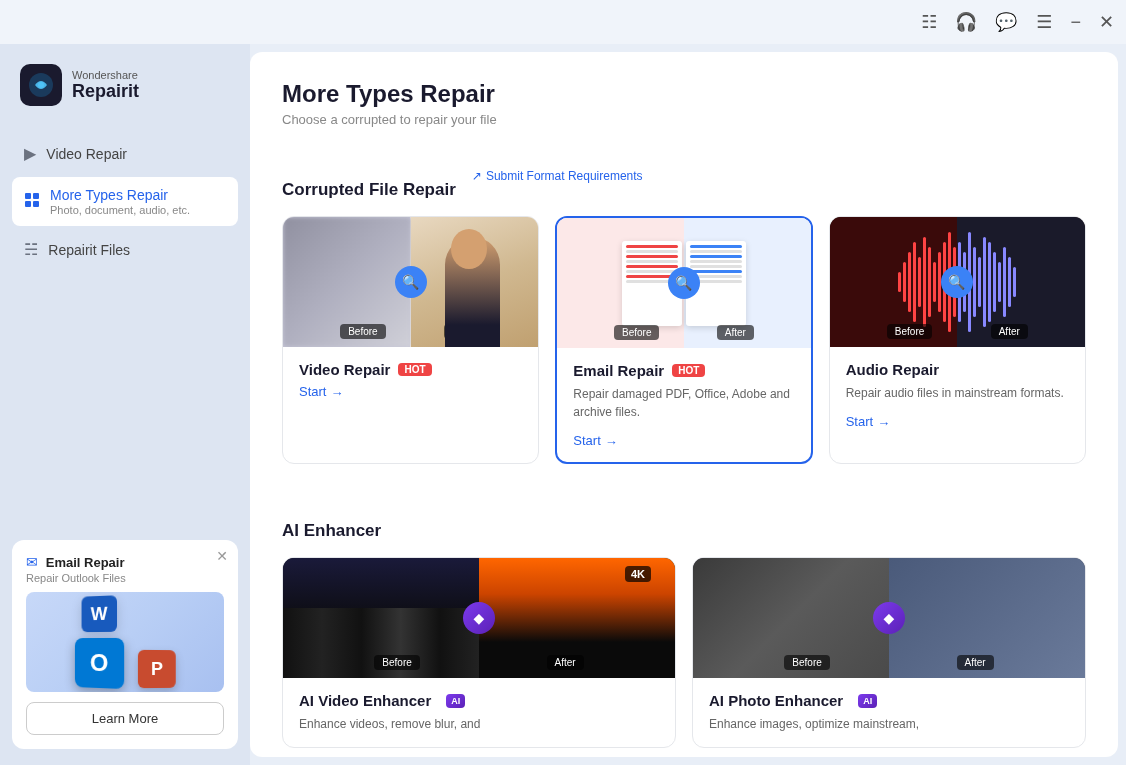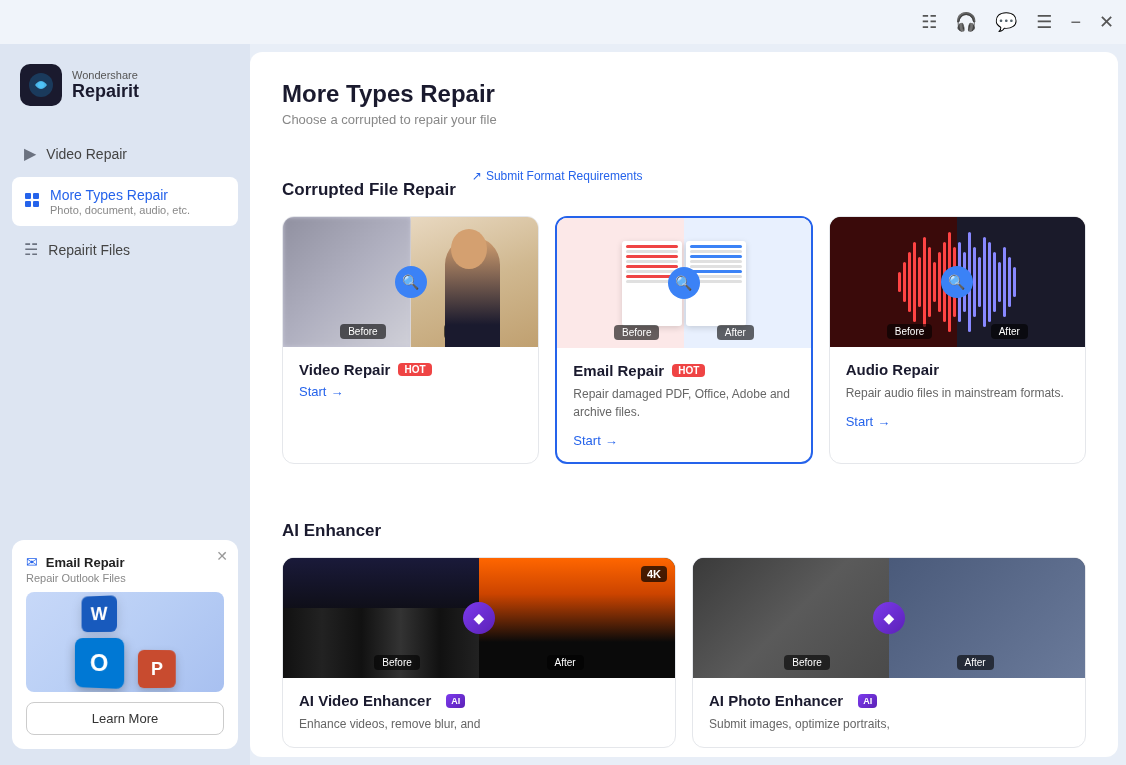--- a/index.html
+++ b/index.html
@@ -379,21 +379,21 @@
       background: linear-gradient(135deg, #7c3aed, #5b21b6);
       color: white;
       font-size: 9px;
       font-weight: 700;
       padding: 2px 5px;
       border-radius: 4px;
     }
 
     .badge-4k {
       position: absolute;
-      top: 8px; right: 8px;
+      top: 8px; right: 24px;
       background: rgba(0,0,0,0.7);
       color: white;
       font-size: 11px;
       font-weight: 700;
       padding: 2px 6px;
       border-radius: 4px;
     }
 
     .ai-icon-overlay {
       position: absolute;
@@ -682,21 +682,21 @@
           <div class="before-after-labels">
             <span class="ba-label">Before</span>
             <span class="ba-label">After</span>
           </div>
         </div>
         <div class="ai-card-body">
           <div class="ai-card-title-row">
             <span class="ai-card-title">AI Photo Enhancer</span>
             <span class="ai-badge">AI</span>
           </div>
-          <p class="ai-card-desc">Submit images, optimize portraits,</p>
+          <p class="ai-card-desc">Enhance images, optimize mainstream,</p>
         </div>
       </div>
 
     </div>
 
   </div>
 
 </div>
 
 </body></html>

